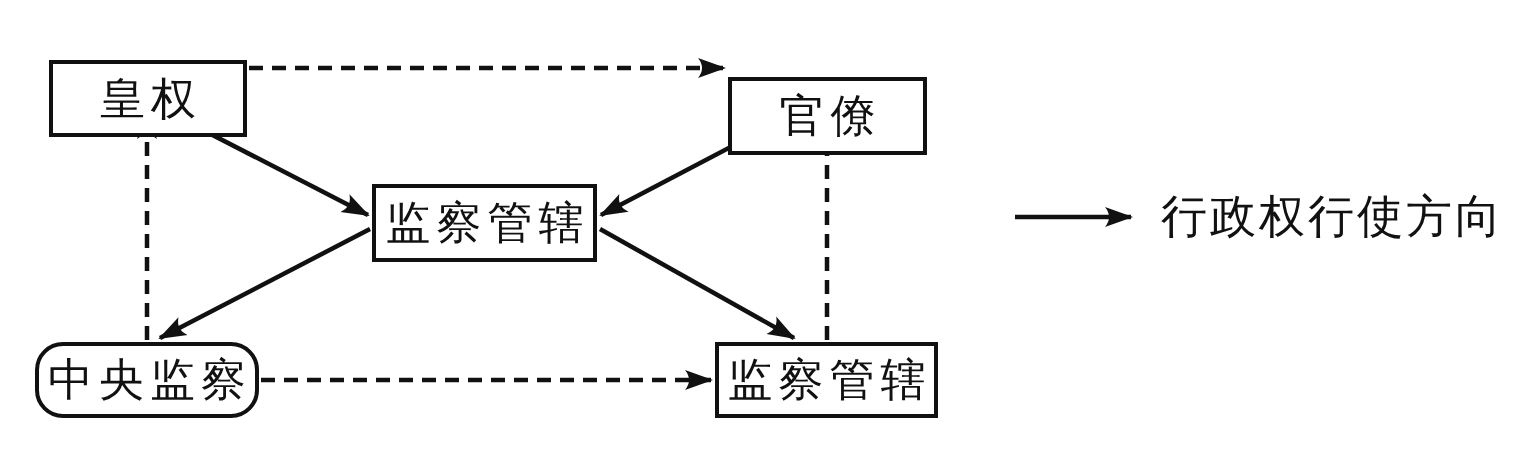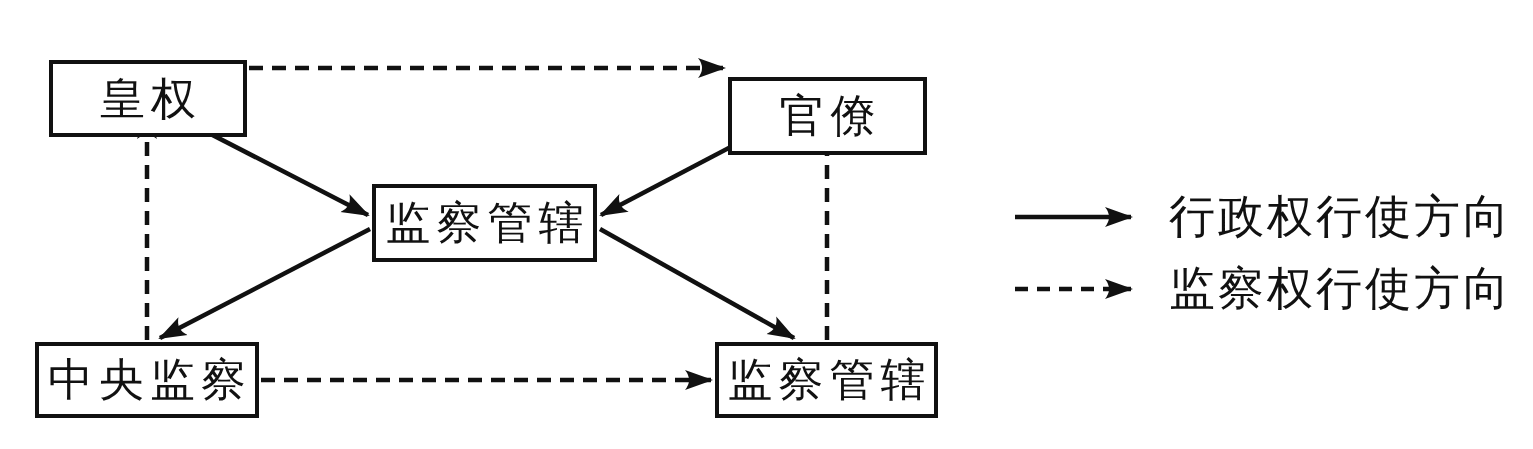--- a/index.html
+++ b/index.html
@@ -33,28 +33,27 @@
     color: #111111;
     font-size: 45px;
     letter-spacing: 6px;
     text-indent: 6px;
     white-space: nowrap;
     z-index: 2;
   }
   #n-huangquan   { left: 49px;  top: 30px;  width: 198px; height: 77px; margin-top: 30px; }
   #n-guanliao    { left: 728px; top: 29px;  width: 199px; height: 78px; margin-top: 48px; }
   #n-center      { left: 372px; top: 184px; width: 225px; height: 78px; }
-  #n-zhongyang   { left: 35px;  top: 342px; width: 224px; height: 76px; }
+  #n-zhongyang   { left: 35px;  top: 342px; width: 224px; height: 76px; border-radius: 28px; }
   #n-difang      { left: 715px; top: 342px; width: 223px; height: 76px; }
 
   .legend-row {
     position: absolute;
     display: flex;
     align-items: center;
-    gap: 8px;
     color: #111111;
     font-size: 46px;
     letter-spacing: 3px;
     white-space: nowrap;
     z-index: 2;
   }
   #legend-solid  { left: 1013px; top: 186px; }
   #legend-dashed { left: 1013px; top: 258px; }
   .legend-arrow { display: block; }
 </style>
@@ -103,20 +102,14 @@
     <span>监察管辖</span>
   </div>
 
   <div class="legend-row" id="legend-solid">
     <svg class="legend-arrow" width="148" height="26" viewBox="0 0 148 26" xmlns="http://www.w3.org/2000/svg">
       <line x1="2" y1="13" x2="118" y2="13" stroke="#111111" stroke-width="4.5" marker-end="url(#ah)"></line>
     </svg>
     <span>行政权行使方向</span>
   </div>
 
-  <div class="legend-row" id="legend-dashed">
-    <svg class="legend-arrow" width="148" height="26" viewBox="0 0 148 26" xmlns="http://www.w3.org/2000/svg">
-      <line x1="2" y1="13" x2="118" y2="13" stroke="#111111" stroke-width="4.5" stroke-dasharray="13 9" marker-end="url(#ah)"></line>
-    </svg>
-    <span>监察权行使方向</span>
-  </div>
 
 </div>
 
 </body></html>

